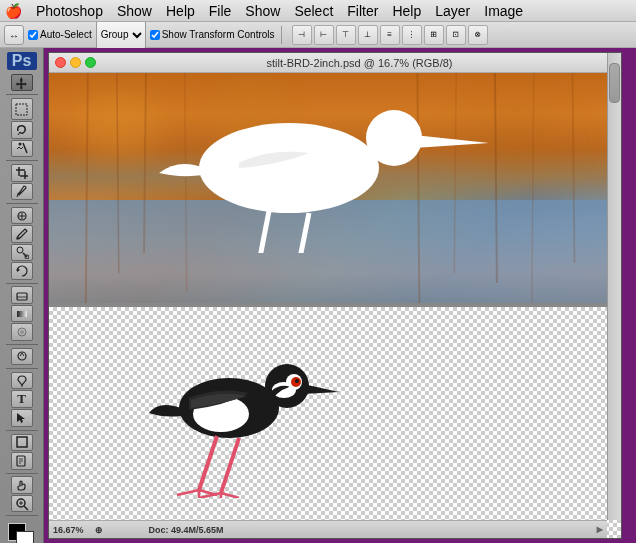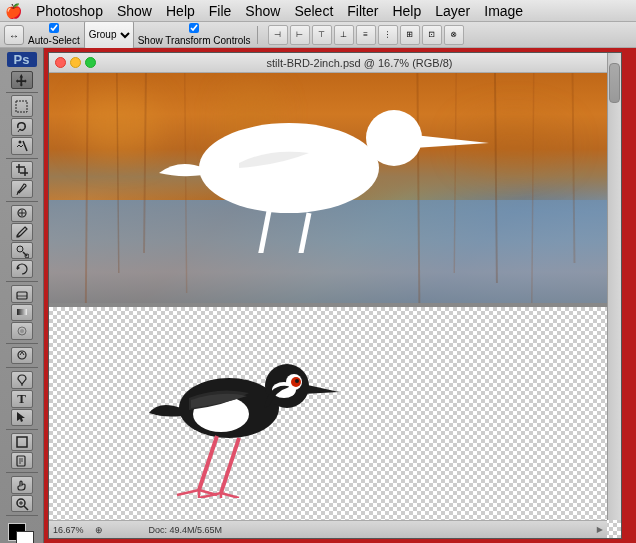--- a/index.html
+++ b/index.html
@@ -76,21 +76,20 @@
       font-size: 10px;
       background: linear-gradient(to bottom, #f8f8f8, #e0e0e0);
       border: 1px solid #999;
       border-radius: 4px;
     }
     .toolbar-checkbox-label {
       font-size: 10px;
       display: flex;
       align-items: center;
       gap: 2px;
-      flex-direction: column;
     }
     .toolbar-separator {
       width: 1px;
       height: 18px;
       background: #999;
       margin: 0 2px;
     }
     .toolbar-icon-btn {
       width: 20px;
       height: 20px;
@@ -125,21 +124,21 @@
     }
     .ps-badge {
       width: 30px;
       height: 18px;
       background: #1a3a8a;
       border-radius: 2px;
       display: flex;
       align-items: center;
       justify-content: center;
       color: #a8c4e0;
-      font-size: 13px;
+      font-size: 16px;
       font-weight: bold;
       margin-bottom: 3px;
     }
     .tool-btn {
       width: 22px;
       height: 22px;
       background: linear-gradient(to bottom, #c8c8c8, #a8a8a8);
       border: 1px solid #666;
       border-radius: 2px;
       display: flex;
@@ -161,21 +160,21 @@
     .tool-separator {
       width: 32px;
       height: 1px;
       background: #666;
       margin: 2px 0;
     }
 
     
     .canvas-area {
       flex: 1;
-      background: #b91c1c;
+      background: #701a75;
       position: relative;
       overflow: hidden;
     }
 
     
     .doc-window {
       position: absolute;
       left: 4px;
       top: 4px;
       right: 14px;
@@ -208,20 +207,21 @@
       font-size: 11px;
       color: #333;
     }
 
     
     .canvas-content {
       flex: 1;
       display: flex;
       flex-direction: column;
       overflow: hidden;
+      font-weight: bold;
     }
 
     
     .top-image {
       height: 230px;
       position: relative;
       overflow: hidden;
       background: linear-gradient(135deg, #c87020 0%, #d08030 20%, #b86010 40%, #8a9070 60%, #6080a0 75%, #7090b0 85%, #8090a0 100%);
       flex-shrink: 0;
     }

